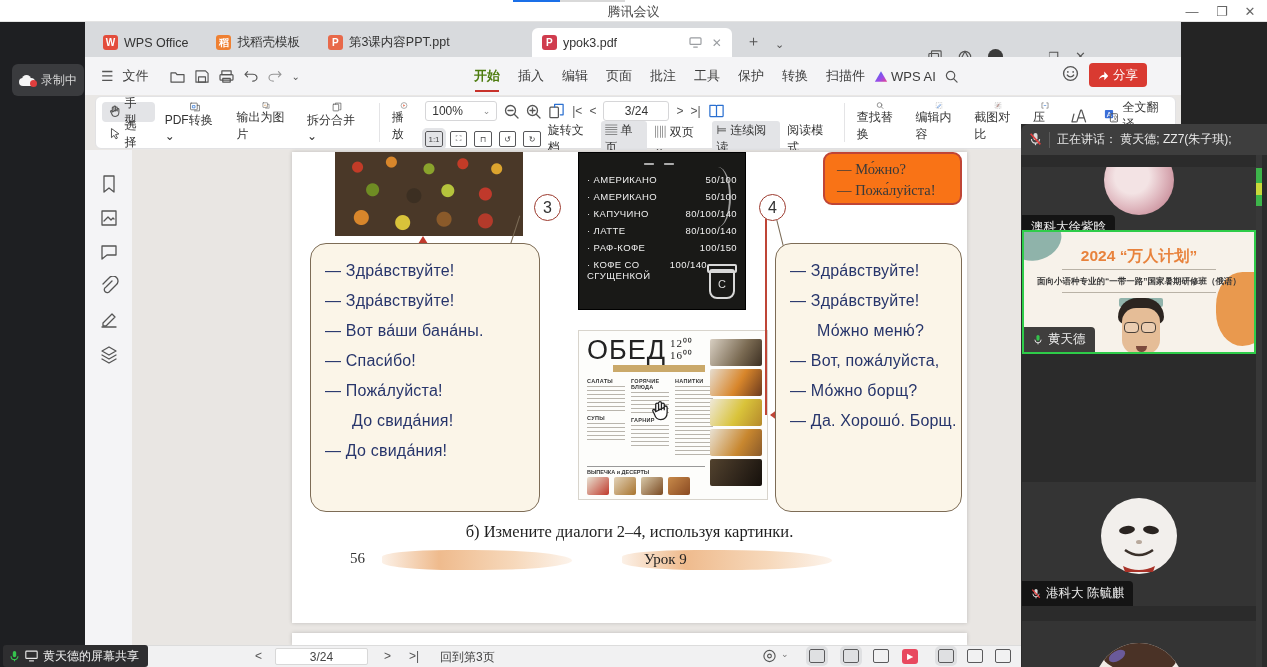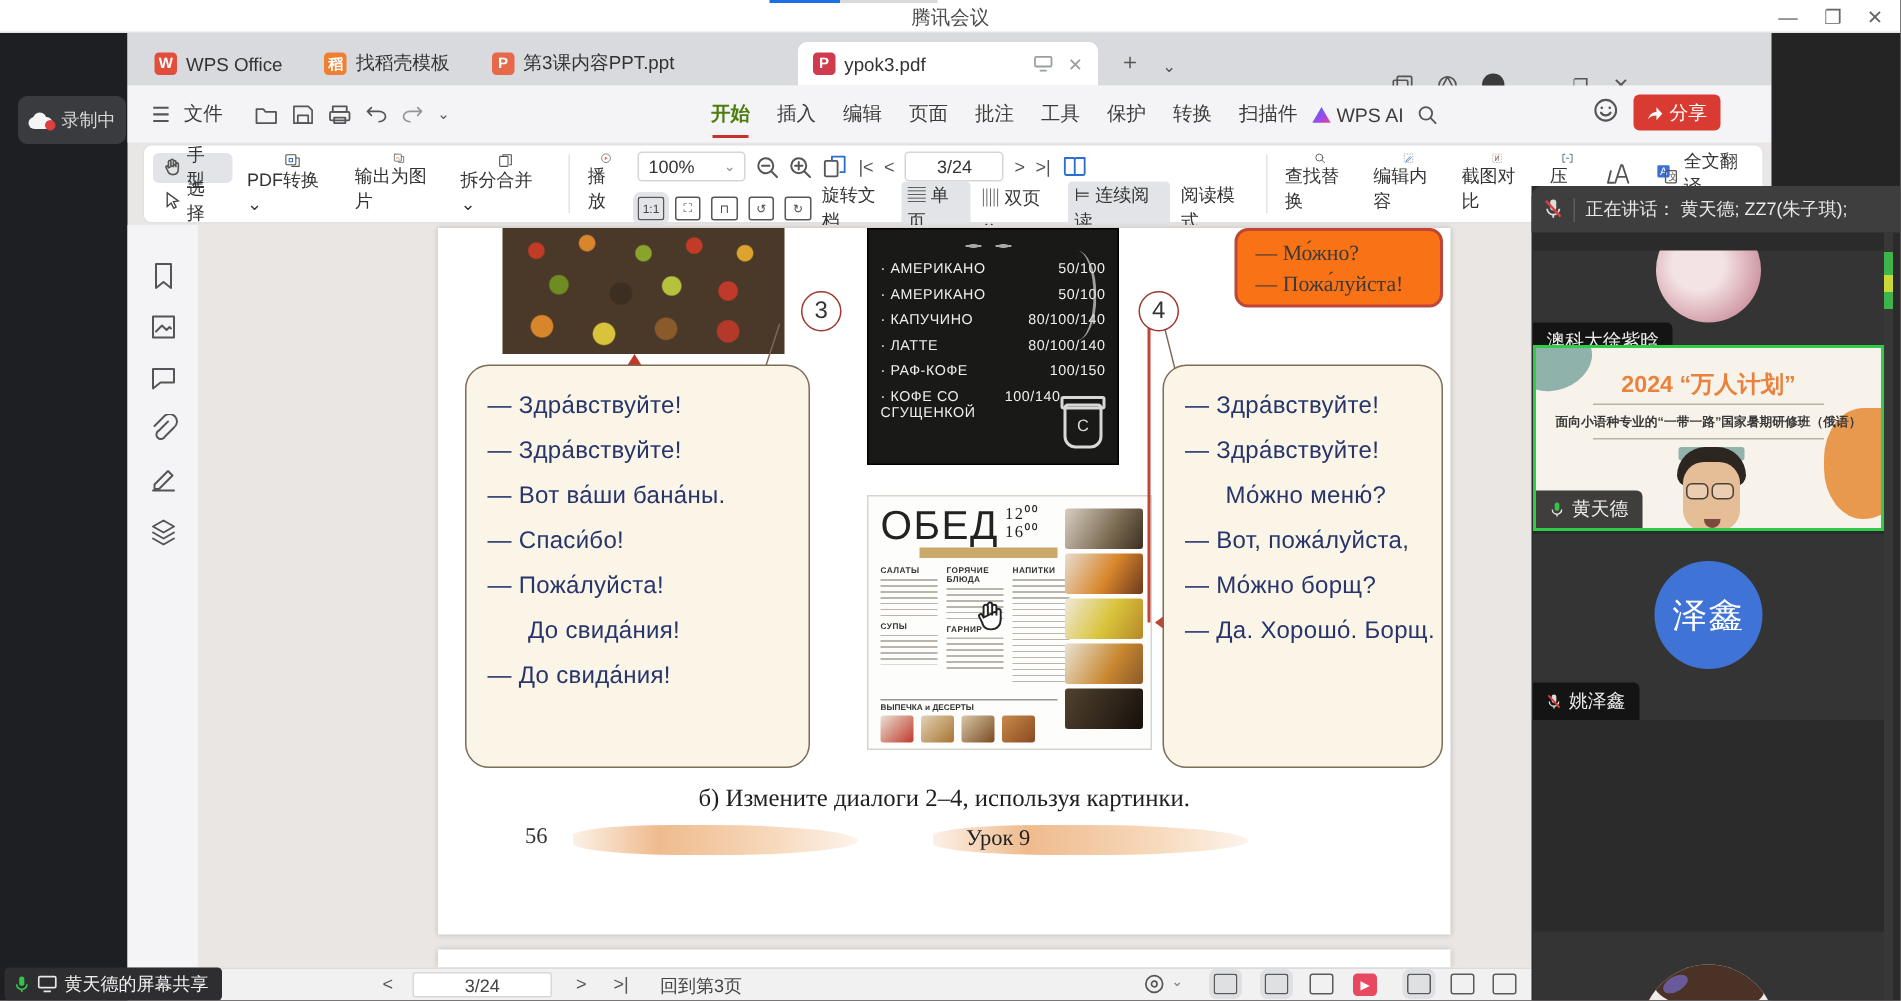--- a/index.html
+++ b/index.html
@@ -667,35 +667,40 @@
       <div class="namepill">
         <svg width="10" height="12" viewBox="0 0 16 18">
             <rect x="5.5" y="1" width="5" height="9" rx="2.5" fill="#35c24d"></rect>
             <path d="M3 8.5a5 5 0 0 0 10 0" stroke="#e8e8e8" stroke-width="1.5" fill="none"></path>
             <line x1="8" y1="13.5" x2="8" y2="16" stroke="#e8e8e8" stroke-width="1.5"></line>
           </svg>
         <span>黄天德</span>
       </div>
     </div>
 
-    <div class="tile" style="top:232px;height:124px">
-      <div class="avcircle avtext" style="left:81px;top:18px;width:72px;height:72px;background:#3f74d6">
-        <span>泽鑫</span>
-      </div>
+
+    <div class="tile" style="top:358px;height:124px">
+      <svg class="wface" style="left:79px;top:16px" width="76" height="76" viewBox="0 0 76 76">
+        <circle cx="38" cy="38" r="38" fill="#f2efec"></circle>
+        <ellipse cx="26" cy="32" rx="8" ry="4" fill="#2a2421" transform="rotate(-8 26 32)"></ellipse>
+        <ellipse cx="50" cy="32" rx="8" ry="4" fill="#2a2421" transform="rotate(8 50 32)"></ellipse>
+        <ellipse cx="38" cy="44" rx="3" ry="2" fill="#b8a99c"></ellipse>
+        <path d="M24 52q14 10 28 0" fill="none" stroke="#3a302a" stroke-width="2.5"></path>
+        <path d="M22 68q16 8 32 0l-2 6H24z" fill="#a83228"></path>
+      </svg>
       <div class="namepill">
         <svg width="10" height="12" viewBox="0 0 16 18">
             <rect x="5.5" y="1" width="5" height="9" rx="2.5" fill="#dcdcdc"></rect>
             <path d="M3 8.5a5 5 0 0 0 10 0" stroke="#dcdcdc" stroke-width="1.5" fill="none"></path>
             <line x1="8" y1="13.5" x2="8" y2="16" stroke="#dcdcdc" stroke-width="1.5"></line>
             <line x1="2" y1="2" x2="14" y2="15" stroke="#e03e3e" stroke-width="2"></line>
           </svg>
-        <span>姚泽鑫</span>
-      </div>
-    </div>
-
+        <span>港科大 陈毓麒</span>
+      </div>
+    </div>
 
     <div class="tile" style="top:497px;height:46px">
       <div class="avcircle" style="left:72px;top:22px;width:90px;height:90px;background:#f0ece6;overflow:hidden">
         <div style="position:absolute;left:8px;top:-4px;width:74px;height:34px;background:#4a3226;border-radius:50% 50% 40% 60%"></div>
         <div style="position:absolute;left:14px;top:8px;width:18px;height:10px;background:#6a5a9a;border-radius:50%;transform:rotate(-30deg)"></div>
       </div>
     </div>
   </div>
   <div class="abs mscroll">
     <div class="mvol"></div>

